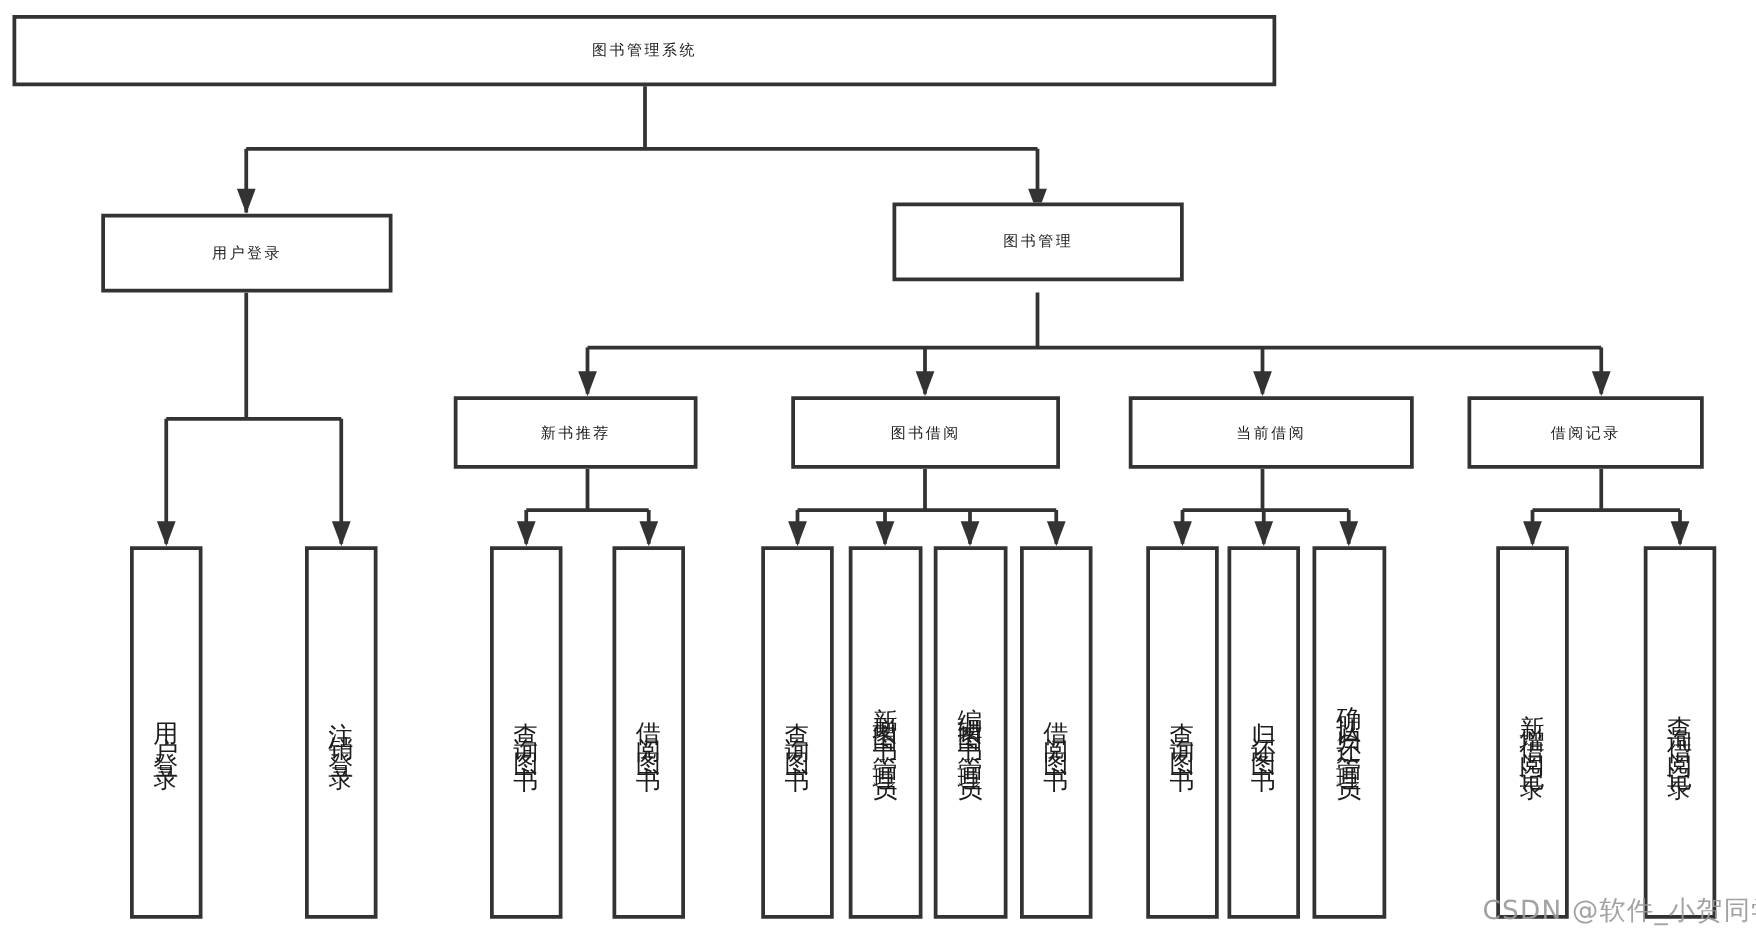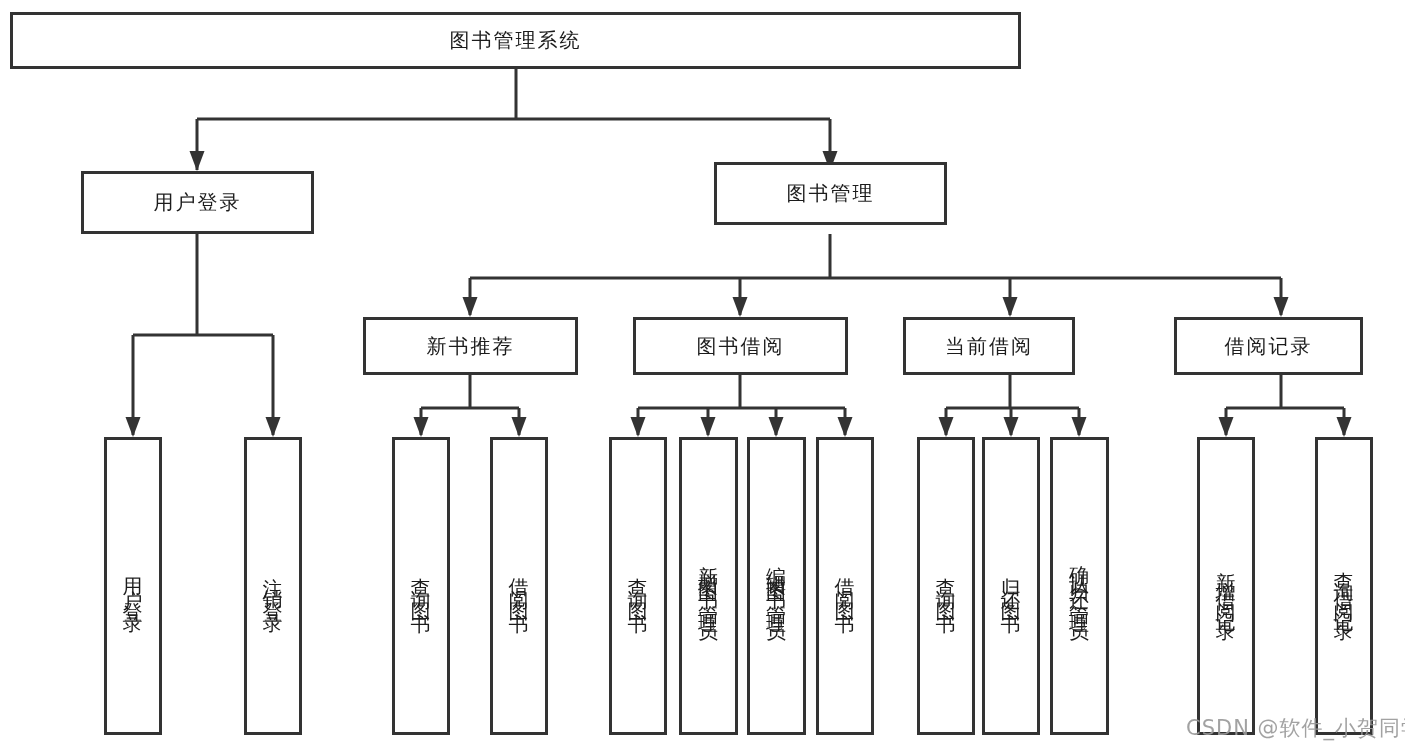--- a/index.html
+++ b/index.html
@@ -16,21 +16,21 @@
     position: absolute;
     box-sizing: border-box;
     background: #ffffff;
     border: 3px solid #333333;
     display: flex;
     align-items: center;
     justify-content: center;
     color: #1c1c1c;
     z-index: 2;
   }
-  .hlabel { font-size: 20px; letter-spacing: 2px; white-space: nowrap; }
+  .hlabel { font-size: 12px; letter-spacing: 2px; white-space: nowrap; }
   .vbox {
     writing-mode: vertical-rl;
     font-size: 20px;
     letter-spacing: 12px;
     line-height: 1;
     white-space: nowrap;
   }
   .watermark {
     position: absolute;
     left: 1186px;
@@ -92,23 +92,23 @@
       <polygon points="1218.5,417 1233.5,417 1226,437"></polygon>
       <polygon points="1336.5,417 1351.5,417 1344,437"></polygon>
     </g>
   </svg>
 
   <div class="box hlabel" style="left:10px; top:12px; width:1011px; height:57px;">图书管理系统</div>
 
   <div class="box hlabel" style="left:81px; top:171px; width:233px; height:63px;">用户登录</div>
   <div class="box hlabel" style="left:714px; top:162px; width:233px; height:63px;">图书管理</div>
 
-  <div class="box hlabel" style="left:363px; top:317px; width:215px; height:58px;">新书推荐</div>
+  <div class="box hlabel" style="left:363px; top:317px; width:195px; height:58px;">新书推荐</div>
   <div class="box hlabel" style="left:633px; top:317px; width:215px; height:58px;text-align:center;">图书借阅</div>
-  <div class="box hlabel" style="left:903px; top:317px; width:172px; height:58px;">当前借阅</div>
+  <div class="box hlabel" style="left:903px; top:317px; width:228px; height:58px;">当前借阅</div>
   <div class="box hlabel" style="left:1174px; top:317px; width:189px; height:58px;">借阅记录</div>
 
   <div class="box vbox" style="left:104px; top:437px; width:58px; height:298px;">用户登录</div>
   <div class="box vbox" style="left:244px; top:437px; width:58px; height:298px;">注销登录</div>
 
   <div class="box vbox" style="left:392px; top:437px; width:58px; height:298px;">查询图书</div>
   <div class="box vbox" style="left:490px; top:437px; width:58px; height:298px;">借阅图书</div>
 
   <div class="box vbox" style="left:609px; top:437px; width:58px; height:298px;">查询图书</div>
   <div class="box vbox" style="left:679px; top:437px; width:59px; height:298px; letter-spacing:8px;">新增图书（管理员）</div>

